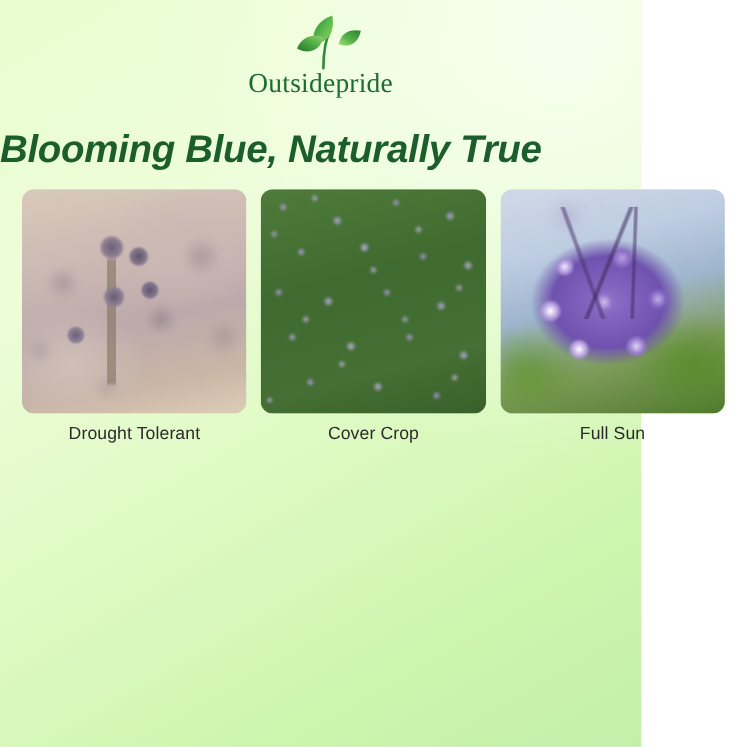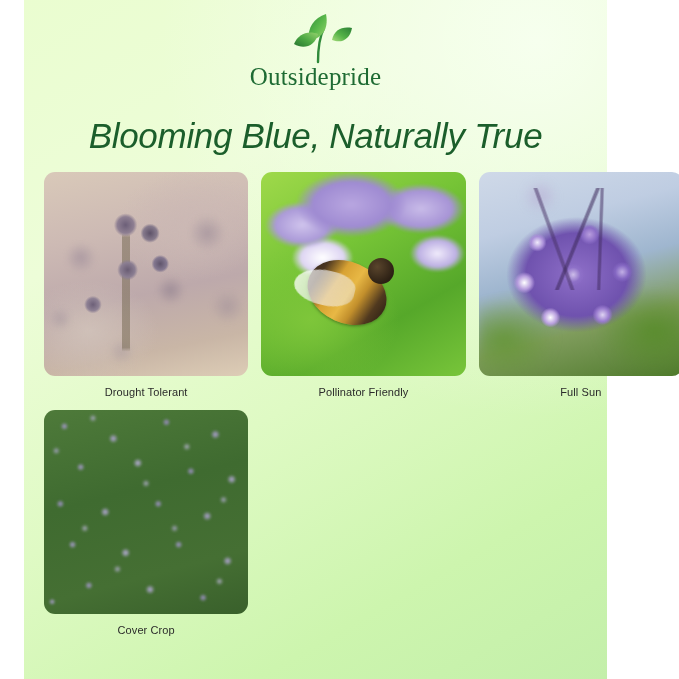--- a/index.html
+++ b/index.html
@@ -13,21 +13,20 @@
     font-family: "Liberation Sans", sans-serif;
   }
   .poster {
     position: relative;
     width: 583px;
     height: 679px;
     box-sizing: border-box;
     background:
       radial-gradient(circle at 88% 6%, #f6ffee 0%, rgba(246,255,238,0) 46%),
       linear-gradient(150deg, #eafdd0 0%, #edfdd8 28%, #dffac4 55%, #cdf5ae 80%, #c3efaa 100%);
-    margin-left: 24px;
   }
 
   
   .logo-block {
     position: absolute;
     top: 10px;
     left: 0;
     right: 0;
     text-align: center;
   }
@@ -45,23 +44,23 @@
     line-height: 26px;
     margin-top: -2px;
   }
 
   
   .headline {
     position: absolute;
     top: 116px;
     left: 0;
     right: 0;
-    text-align: center;
+    text-align: left;
     font-size: 35px;
-    font-weight: normal;
+    font-weight: bold;
     font-style: italic;
     color: #1b5e2b;
     letter-spacing: -0.3px;
   }
 
   
   .grid {
     position: absolute;
     top: 172px;
     left: 20px;
@@ -77,21 +76,21 @@
     align-items: center;
   }
   .photo {
     position: relative;
     width: 100%;
     height: 204px;
     border-radius: 11px;
     overflow: hidden;
   }
   .caption {
-    font-size: 11px;
+    font-size: 16px;
     color: #2b2b2b;
     margin-top: 10px;
     margin-bottom: 6px;
     letter-spacing: 0.1px;
     white-space: nowrap;
   }
   .layer { position: absolute; inset: 0; }
 
   
   .t1-bg {
@@ -378,45 +377,35 @@
       <div class="photo">
         <div class="layer t1-bg"></div>
         <div class="layer t1-blur"></div>
         <div class="layer t1-stem"></div>
         <div class="layer t1-heads"></div>
       </div>
       <div class="caption">Drought Tolerant</div>
     </div>
 
 
+
     <div class="cell">
       <div class="photo">
-        <div class="layer t3-bg"></div>
-        <div class="layer t3-petals"></div>
-        <div class="t3-body"></div>
-        <div class="t3-wing"></div>
-        <div class="t3-head"></div>
+        <div class="layer t4-bg"></div>
+        <div class="layer t4-flowers"></div>
+        <div class="layer t4-flowers2"></div>
       </div>
-      <div class="caption">Pollinator Friendly</div>
+      <div class="caption">Cover Crop</div>
     </div>
 
     <div class="cell">
       <div class="photo">
         <div class="layer t5-bg"></div>
         <div class="layer t5-blur"></div>
         <div class="t5-cluster"></div>
         <div class="t5-stamens"></div>
       </div>
       <div class="caption">Full Sun</div>
     </div>
 
-    <div class="cell">
-      <div class="photo">
-        <div class="layer t4-bg"></div>
-        <div class="layer t4-flowers"></div>
-        <div class="layer t4-flowers2"></div>
-      </div>
-      <div class="caption">Cover Crop</div>
-    </div>
-
 
   </div>
 </div>
 
 </body></html>

